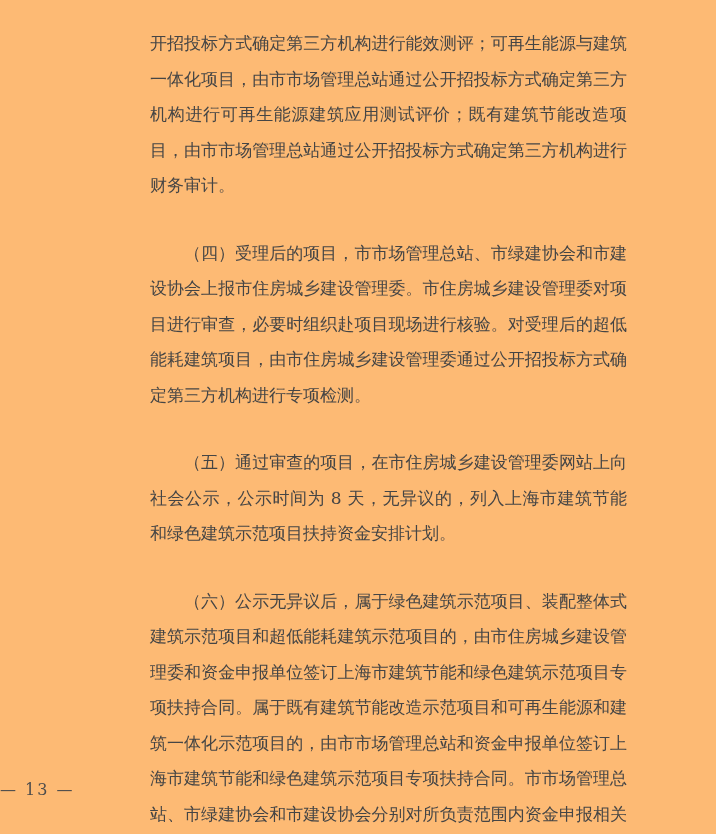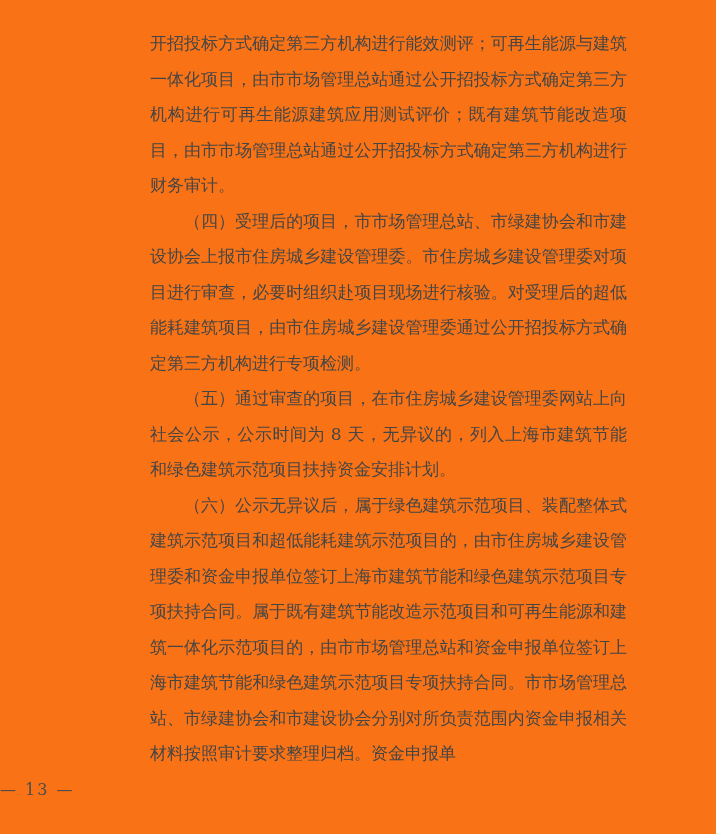--- a/index.html
+++ b/index.html
@@ -4,21 +4,21 @@
 <style>
   html, body {
     margin: 0;
     padding: 0;
     background: #ffffff;
   }
   .page {
     position: relative;
     width: 716px;
     height: 834px;
-    background: #f97316;
+    background: #fdba74;
     overflow: hidden;
     font-family: "DejaVu Serif", "Liberation Serif", serif;
     color: #454545;
   }
   .doc-body {
     position: absolute;
     top: 26px;
     left: 150px;
     width: 477px;
   }
@@ -27,20 +27,21 @@
     font-size: 17px;
     line-height: 35.5px;
     letter-spacing: 0px;
     text-align: justify;
     text-justify: inter-character;
     word-break: break-all;
     color: #454545;
   }
   .doc-body p.indented {
     text-indent: 2em;
+    margin-top: 32px;
   }
   .page-number {
     position: absolute;
     top: 780px;
     left: 0;
     width: 603px;
     text-align: left;
     font-size: 16px;
     letter-spacing: 2px;
     color: #4c4c4c;

